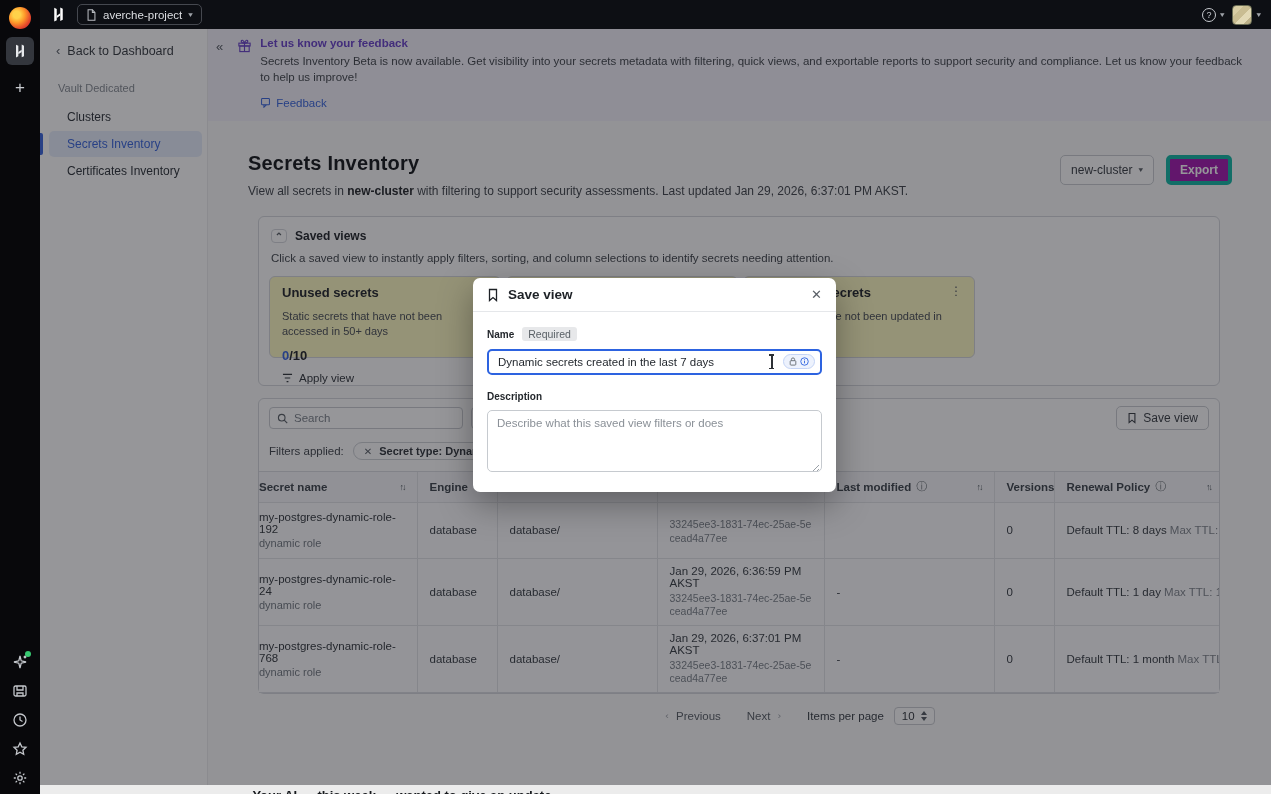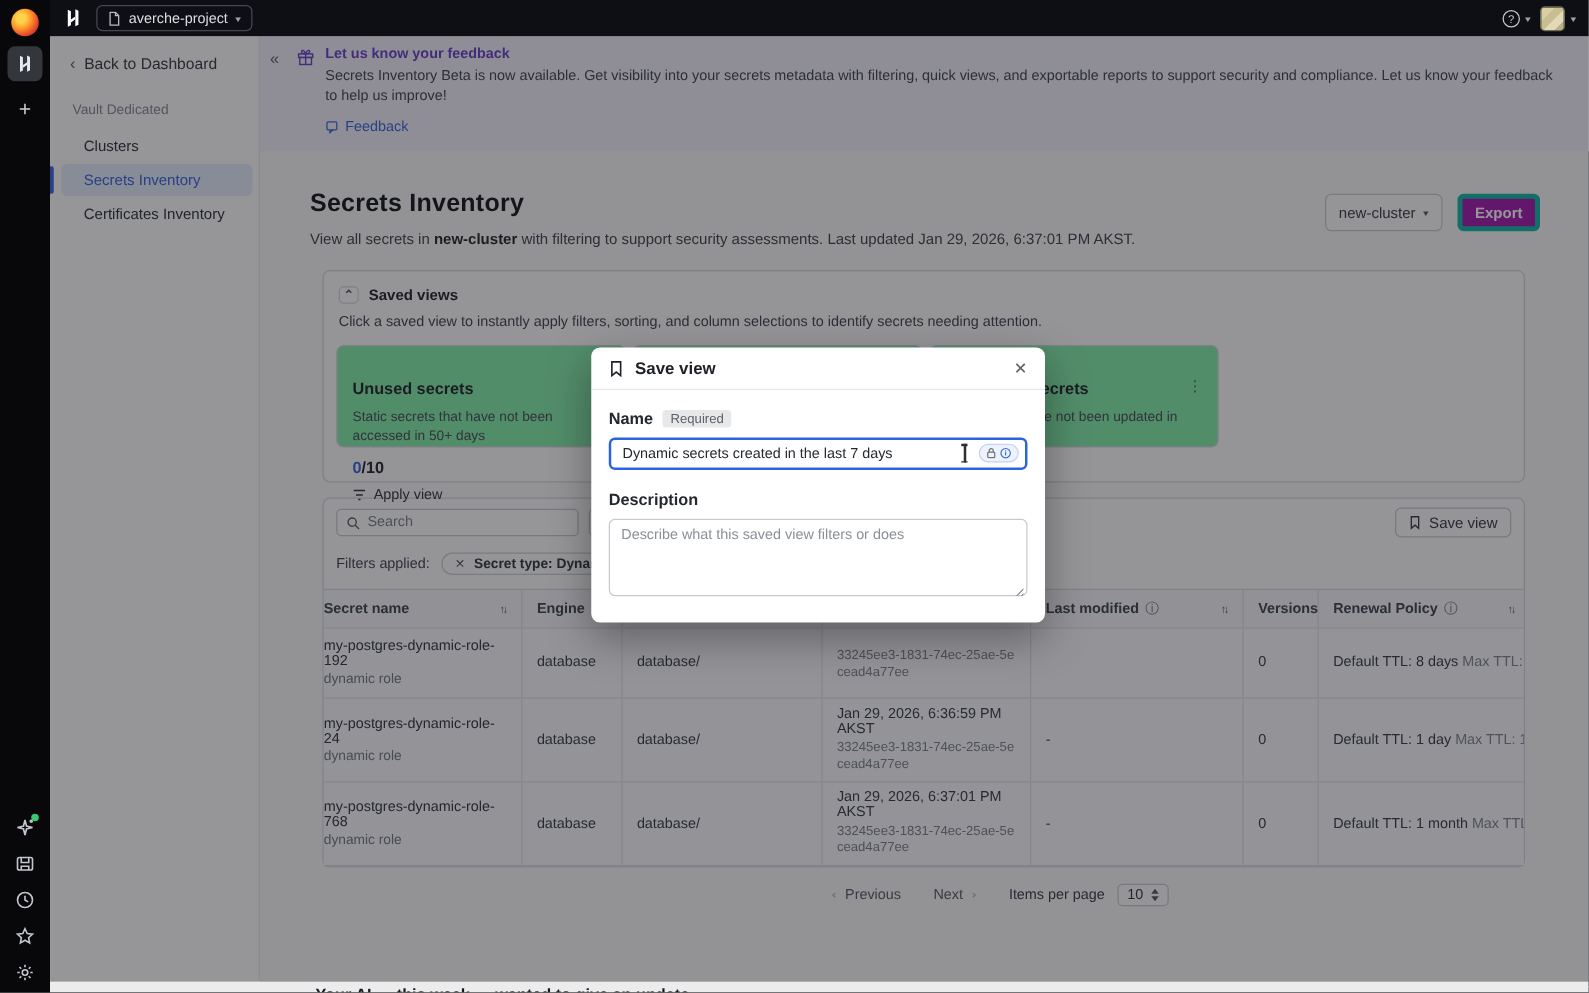--- a/index.html
+++ b/index.html
@@ -69,21 +69,21 @@
   .btn-primary { background:#a21caf; border:4px solid #14b8a6; color:#fff; font-weight:bold; }
 
   
   .panel { border:1px solid #d4d6db; border-radius:6px; background:#fdfdfd; margin-left:10px; width:962px; }
   .sv-panel { margin-top:18px; padding:10px 10px 10px 10px; height:170px; }
   .sv-head { display:flex; align-items:center; gap:8px; font-size:12px; font-weight:bold; color:#24282d; padding:2px 0 0 2px;}
   .sv-caret { font-size:10px; color:#5a6067; border:1px solid #d4d6db; border-radius:4px; width:16px; height:14px;
     display:flex; align-items:center; justify-content:center; background:#fff;}
   .sv-desc { font-size:11.5px; color:#43484e; margin:9px 0 12px 2px; }
   .cards { display:flex; gap:5px; }
-  .card { width:232px; height:82px; border:1px solid #d4d6db; border-radius:6px; background:#86efac; padding:26px 12px; position:relative; }
+  .card { width:232px; height:82px; border:1px solid #d4d6db; border-radius:6px; background:#fef9c3; padding:8px 12px; position:relative; }
   .card-title-row { display:flex; align-items:flex-start; }
   .card-title { font-size:13px; font-weight:bold; color:#24282d; }
   .kebab { margin-left:auto; color:#5a6067; font-size:12px; line-height:1; }
   .card-desc { font-size:11px; color:#4a5057; margin-top:9px; line-height:1.4; }
   .card-count { font-size:13px; font-weight:bold; color:#24282d; margin-top:8px; }
   .card-count .num { color:#3b67dc; }
   .apply-view { display:flex; align-items:center; gap:6px; font-size:11.5px; color:#33383e; margin-top:9px; }
 
   
   .tbl-panel { margin-top:12px; padding:7px 8px 0 8px; }
@@ -132,21 +132,21 @@
 
   
   .backdrop { position:absolute; left:0; top:29px; width:1231px; height:756px; background:rgba(15,17,22,0.44); z-index:100; }
   .modal { position:absolute; left:433px; top:278px; width:363px; background:#fff; border-radius:7px; z-index:110;
     box-shadow:0 12px 34px rgba(0,0,0,.35); overflow:hidden;}
   .modal-head { display:flex; align-items:center; gap:9px; padding:9px 14px; border-bottom:1px solid #e5e7ea; }
   .modal-title { font-size:13.5px; font-weight:bold; color:#1d2126; }
   .modal-x { margin-left:auto; color:#5a6067; font-size:13px; }
   .modal-body { padding:15px 14px 16px; }
   .label-row { display:flex; align-items:center; gap:8px; margin-bottom:8px; }
-  .field-label { font-size:13px; font-weight:bold; color:#24282d; }
+  .field-label { font-size:10px; font-weight:bold; color:#24282d; }
   .req-badge { font-size:10.5px; color:#5a6167; background:#e7e8ea; border-radius:3px; padding:1px 6px; }
   .name-wrap { position:relative; margin-bottom:16px; }
   .name-input { width:100%; height:26px; border:2px solid #2d63e0; border-radius:5px; padding:0 26px 0 9px;
     font-size:11.5px; color:#24292f; outline:none; font-family:inherit; background:#fff;}
   .input-adorn { position:absolute; right:7px; top:5px; display:flex; align-items:center; gap:7px; }
   .ibeam { width:9px; height:15px; position:relative; }
   .ibeam:before, .ibeam:after { content:""; position:absolute; left:2px; width:5px; height:1.5px; background:#2c3035; }
   .ibeam:before { top:0; } .ibeam:after { bottom:0; }
   .ibeam i { position:absolute; left:4px; top:0; bottom:0; width:1.5px; background:#2c3035; }
   .pw-pill { display:flex; align-items:center; gap:3px; background:#edf2fd; border:1px solid #c4d4f6; border-radius:8px;

